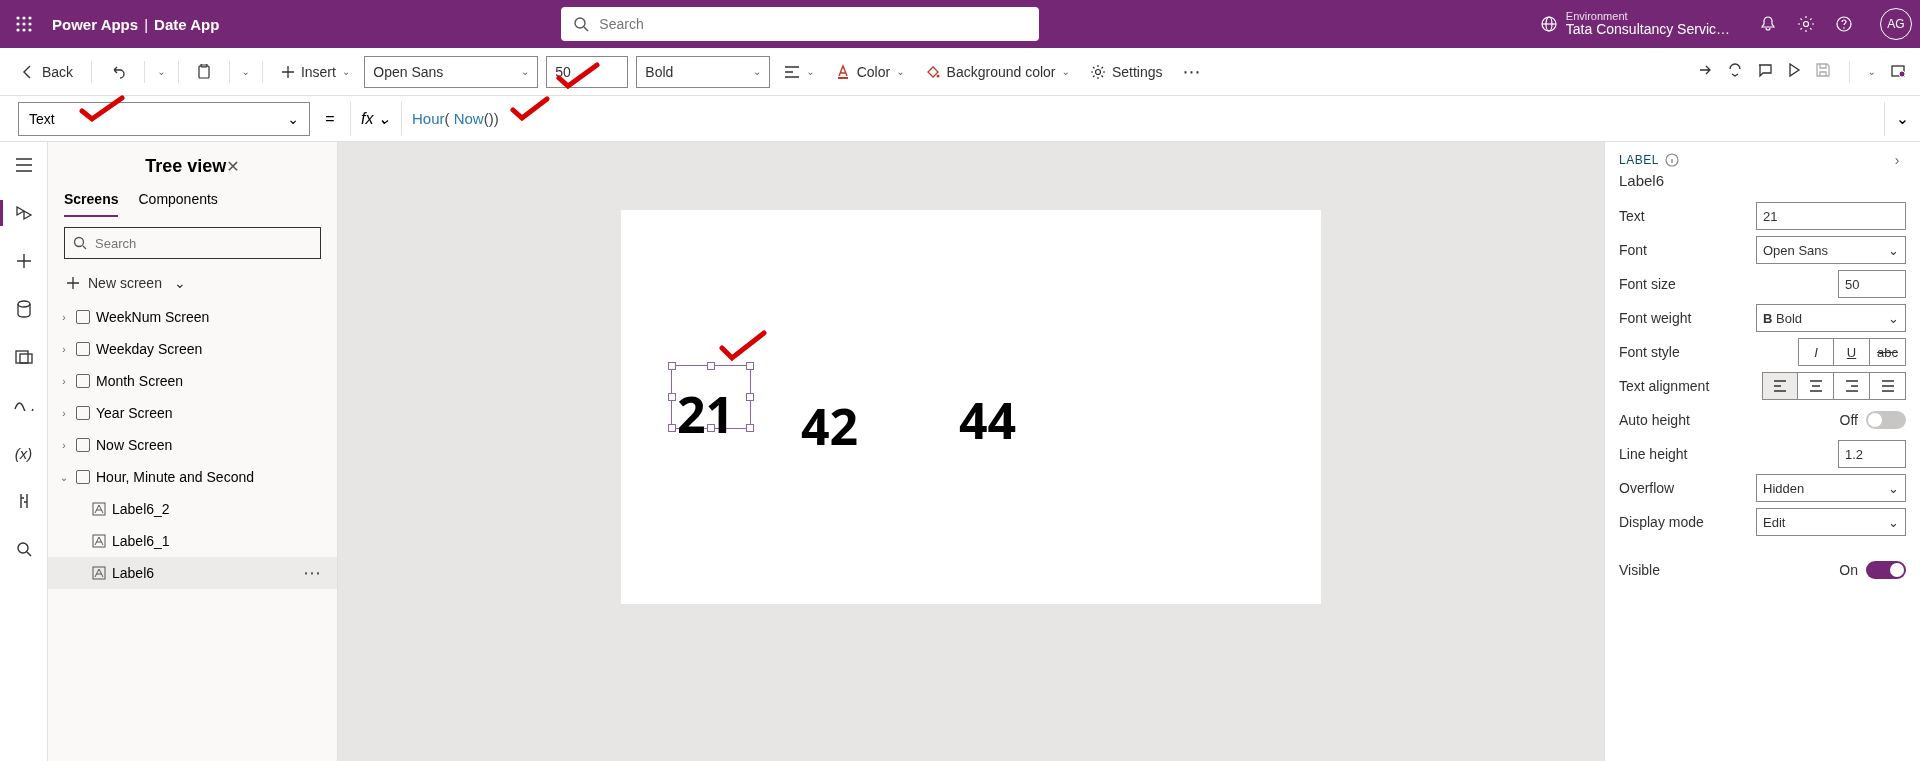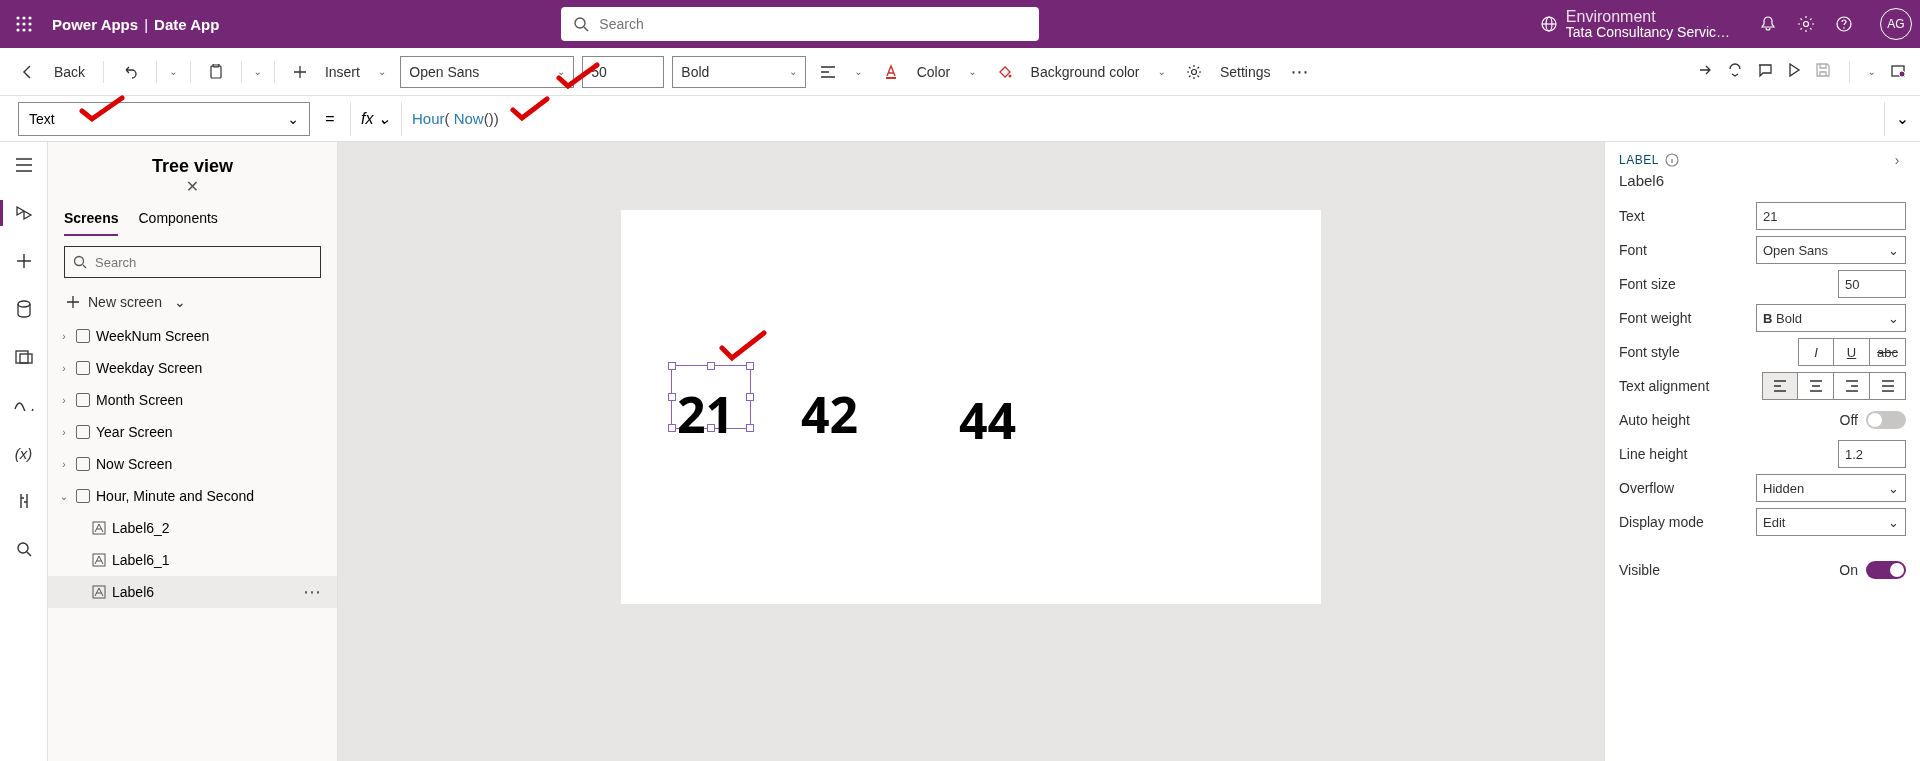--- a/index.html
+++ b/index.html
@@ -6,30 +6,30 @@
   html, body { width: 1920px; height: 761px; overflow: hidden; background: #fff; }
 
   
   .topbar { height: 48px; background: #742774; color: #fff; display: flex; align-items: center; padding: 0 8px; gap: 12px; justify-content: center; }
   .waffle { width: 32px; height: 32px; display: flex; align-items: center; justify-content: center; }
   .brand { font-size: 15px; font-weight: 600; }
   .brand .sep { padding: 0 6px; font-weight: 400; }
   .searchbar { margin-left: 330px; height: 34px; width: 478px; background: #fff; border-radius: 4px; display: flex; align-items: center; padding: 0 12px; color: #555; gap: 10px; }
   .searchbar input { border: 0; outline: 0; font-size: 14px; flex: 1; background: transparent; }
   .env { margin-left: auto; display: flex; align-items: center; gap: 8px; line-height: 1.1; }
-  .env-text { font-size: 16px; opacity: .85; }
+  .env-text { font-size: 11px; opacity: .85; }
   .env-name { font-size: 14px; }
   .top-icons { display: flex; align-items: center; gap: 18px; margin-left: 16px; }
   .top-icons > * { width: 20px; height: 20px; display: flex; align-items: center; justify-content: center; }
   .avatar { width: 32px; height: 32px; border: 1.5px solid #fff; border-radius: 50%; display: flex; align-items: center; justify-content: center; font-size: 12px; margin-left: 8px; }
 
   
   .ribbon { height: 48px; border-bottom: 1px solid #e1dfdd; display: flex; align-items: center; padding: 0 14px; gap: 8px; font-size: 14px; color: #323130; }
   .ribbon .vr { width: 1px; height: 22px; background: #e1dfdd; margin: 0 4px; }
-  .ribbon .btn { display: flex; align-items: center; gap: 18px; padding: 4px 6px; }
+  .ribbon .btn { display: flex; align-items: center; gap: 6px; padding: 4px 6px; }
   .ribbon .chev { font-size: 10px; color: #666; }
   .dd { border: 1px solid #8a8886; height: 32px; display: flex; align-items: center; justify-content: space-between; padding: 0 8px; }
   .dd.font { width: 174px; } .dd.size { width: 82px; } .dd.weight { width: 134px; }
   .ribbon-right { margin-left: auto; display: flex; align-items: center; gap: 14px; }
 
   
   .proprow { height: 46px; border-bottom: 1px solid #e1dfdd; display: flex; align-items: center; }
   .propsel { width: 292px; height: 34px; border: 1px solid #8a8886; margin-left: 18px; display: flex; align-items: center; justify-content: space-between; padding: 0 10px; font-size: 14px; position: relative; }
   .eq { width: 40px; text-align: center; font-size: 16px; }
   .fx { width: 52px; border-left: 1px solid #e1dfdd; border-right: 1px solid #e1dfdd; height: 34px; display: flex; align-items: center; justify-content: center; font-style: italic; gap: 4px; }
@@ -38,21 +38,21 @@
   .expand-formula { width: 36px; height: 34px; border-left: 1px solid #e1dfdd; display: flex; align-items: center; justify-content: center; }
 
   
   .body { display: flex; height: calc(761px - 48px - 48px - 46px); }
   .rail { width: 48px; border-right: 1px solid #e1dfdd; display: flex; flex-direction: column; align-items: center; padding-top: 12px; gap: 26px; color: #323130; }
   .rail .ic { width: 22px; height: 22px; display:flex; align-items:center; justify-content:center; }
   .rail .active { position: relative; }
   .rail .active::before { content:""; position:absolute; left:-13px; top:-2px; width:3px; height:26px; background:#742774; }
 
   .tree { width: 290px; background: #faf9f8; border-right: 1px solid #e1dfdd; display: flex; flex-direction: column; }
-  .tree-head { display:flex; align-items:center; justify-content:center; padding:14px 16px 6px;flex-direction:column; }
+  .tree-head { display:flex; align-items:center; justify-content:center; padding:14px 16px 6px; }
   .tree-head h2 { font-size: 18px; font-weight: 600; }
   .tree-tabs { display:flex; gap:20px; padding:0 16px; font-size:14px; }
   .tree-tabs span { padding:8px 0; }
   .tree-tabs .sel { border-bottom:2px solid #742774; font-weight:600; }
   .tree-search { margin:10px 16px; border:1px solid #323130; height:32px; display:flex; align-items:center; padding:0 8px; gap:8px; }
   .tree-search input { border:0; outline:0; flex:1; font-size:13px; background:transparent; }
   .newscreen { display:flex; align-items:center; gap:8px; padding:6px 18px; font-size:14px; color:#323130; }
   .tree-list { padding-top:4px; font-size:14px; }
   .node { display:flex; align-items:center; gap:6px; height:32px; }
   .node .chk { width:14px; height:14px; border:1.5px solid #666; border-radius:2px; }
@@ -60,21 +60,21 @@
   .node.scr { padding-left:10px; }
   .node.ctrl { padding-left:44px; }
   .node.sel { background:#edebe9; position:relative; }
   .node.sel::after { content:"⋯"; position:absolute; right:16px; font-size:18px; color:#555; }
   .carrot { width:12px; font-size:10px; color:#666; text-align:center; }
 
   .canvas { flex:1; background:#e8e6e4; display:flex; align-items:flex-start; justify-content:center; padding-top:68px; position:relative; }
   .stage { width:700px; height:394px; background:#fff; position:relative; }
   .lbl { position:absolute; font-family:'Open Sans', Arial, sans-serif; font-weight:700; font-size:50px; color:#000; }
   .lbl.l1 { left:56px; top:170px; }
-  .lbl.l2 { left:180px; top:170px; }
+  .lbl.l2 { left:180px; top:182px; }
   .lbl.l3 { left:338px; top:176px; }
   .selbox { position:absolute; left:50px; top:155px; width:80px; height:64px; border:1px solid #8a63b5; }
   .selbox .h { width:8px; height:8px; background:#fff; border:1px solid #8a63b5; position:absolute; }
   .h.tl{left:-4px;top:-4px}.h.tr{right:-4px;top:-4px}.h.bl{left:-4px;bottom:-4px}.h.br{right:-4px;bottom:-4px}
   .h.tm{left:calc(50% - 4px);top:-4px}.h.bm{left:calc(50% - 4px);bottom:-4px}
   .h.ml{left:-4px;top:calc(50% - 4px)}.h.mr{right:-4px;top:calc(50% - 4px)}
 
   .check { position:absolute; }
   .check path { stroke:#d90000; stroke-width:5; fill:none; stroke-linecap:round; }
 

